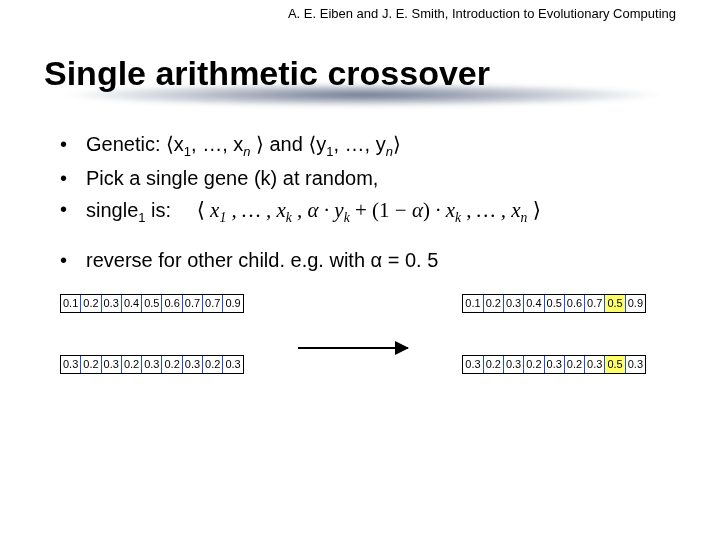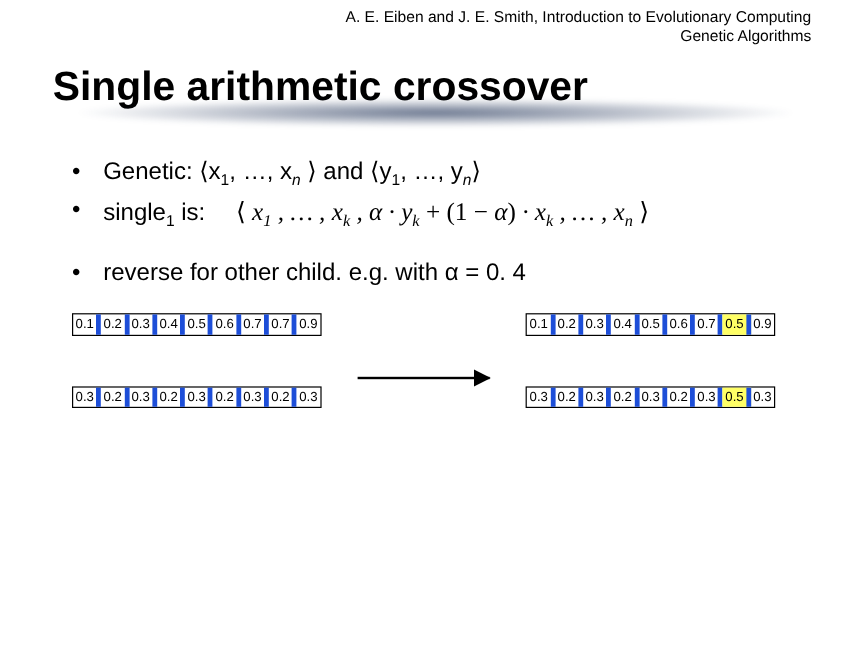--- a/index.html
+++ b/index.html
@@ -19,21 +19,21 @@
     box-sizing: border-box;
     border-radius: 19px;
   }
   .header {
     text-align: right;
     font-size: 13px;
     padding: 6px 10px 0 0;
     line-height: 1.25;
   }
   .title-band {
-    margin-top: 8px;
+    margin-top: 26px;
     padding: 6px 10px 6px 44px;
     font-size: 34px;
     font-weight: bold;
     position: relative;
   }
   .title-shadow {
     position: absolute;
     left: 60px;
     right: 20px;
     bottom: -8px;
@@ -74,21 +74,21 @@
     margin-top: 20px;
     padding: 0 10px 0 0;
   }
   .seq {
     display: flex;
     border: 1px solid #000;
   }
   .seq span {
     font-size: 11px;
     padding: 1px 2px;
-    border-right: 4px solid #1d4ed8;
+    border-right: 1px solid #1d4ed8;
     min-width: 17px;
     text-align: center;
     box-sizing: border-box;
   }
   .seq span:last-child { border-right: none; }
   .seq .hl { background: #ffff66; }
   .arrow-wrap {
     flex: 0 0 auto;
     width: 130px;
     display: flex;
@@ -115,46 +115,48 @@
     flex-direction: column;
     gap: 42px;
   }
 </style>
 </head>
 <body>
 
 <div class="slide">
   <div class="header">
     <div>A. E. Eiben and J. E. Smith, Introduction to Evolutionary Computing</div>
-    <div>Genetic Algorithms</div>
   </div>
 
   <div class="title-band">
     <span>Single arithmetic crossover</span>
     <div class="title-shadow"></div>
   </div>
 
   <div class="body">
 
     <div class="bullet">
       <span>Genetic: ⟨x</span><sub class="subn">1</sub><span>, …, x</span><sub>n</sub><span> ⟩ and ⟨y</span><sub class="subn">1</sub><span>, …, y</span><sub>n</sub><span>⟩</span>
     </div>
 
+    <div class="bullet">
+      <span>Pick a single gene (k) at random,</span>
+    </div>
 
     <div class="bullet">
       <span>single</span><sub class="subn">1</sub><span> is:</span>
       <span class="formula">
         <span class="up">⟨</span> x<sub>1</sub> , … , x<sub>k</sub> , α · y<sub>k</sub> <span class="up">+ (1 −</span> α<span class="up">)</span> · x<sub>k</sub> , … , x<sub>n</sub> <span class="up">⟩</span>
       </span>
     </div>
 
     <div style="height:12px"></div>
 
     <div class="bullet">
-      <span>reverse for other child. e.g. with α = 0. 4</span>
+      <span>reverse for other child. e.g. with α = 0. 5</span>
     </div>
 
     <div class="row-pair">
       <div class="col">
         <div class="seq">
             <span>0.1</span>
             <span>0.2</span>
             <span>0.3</span>
             <span>0.4</span>
             <span>0.5</span>

